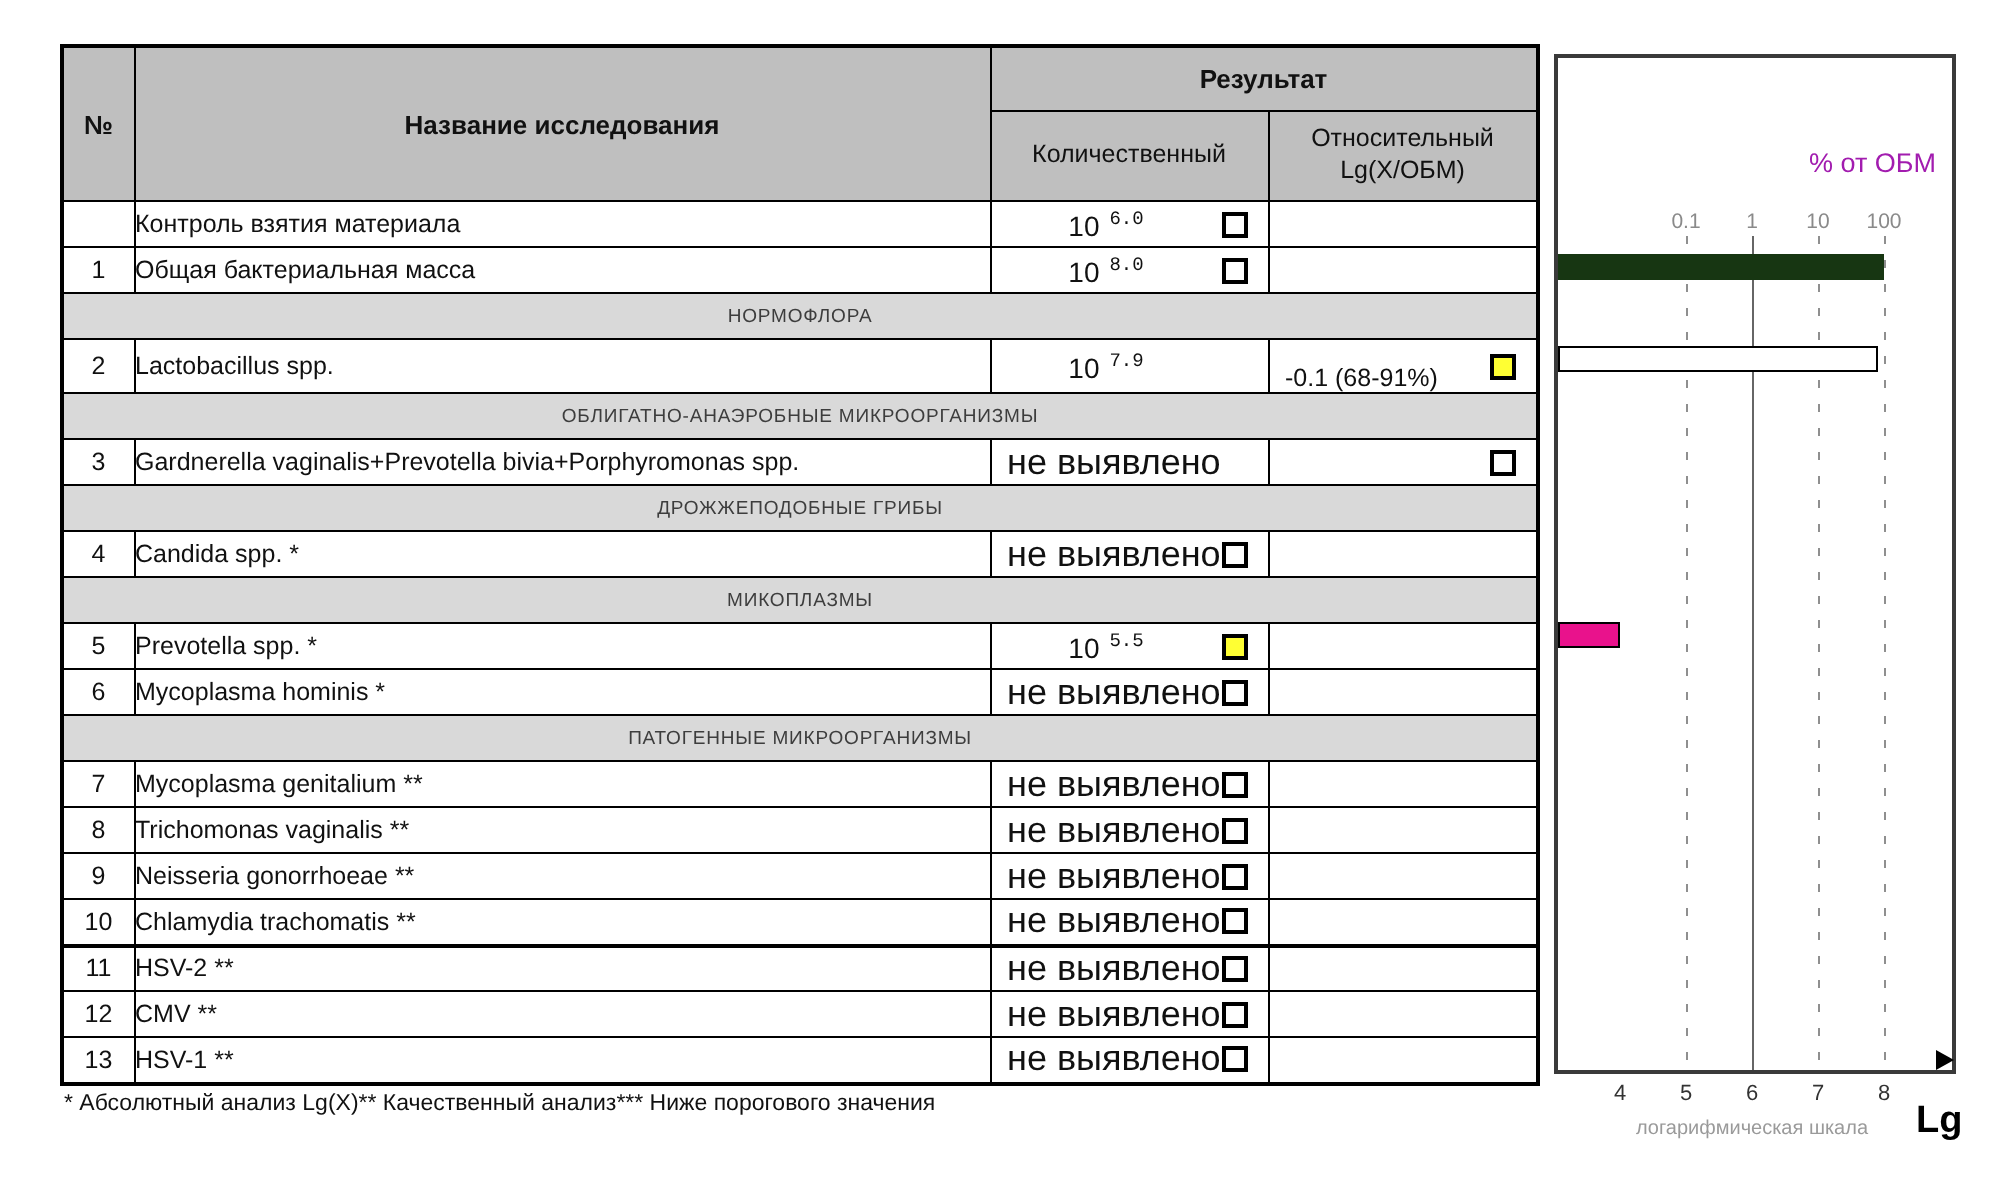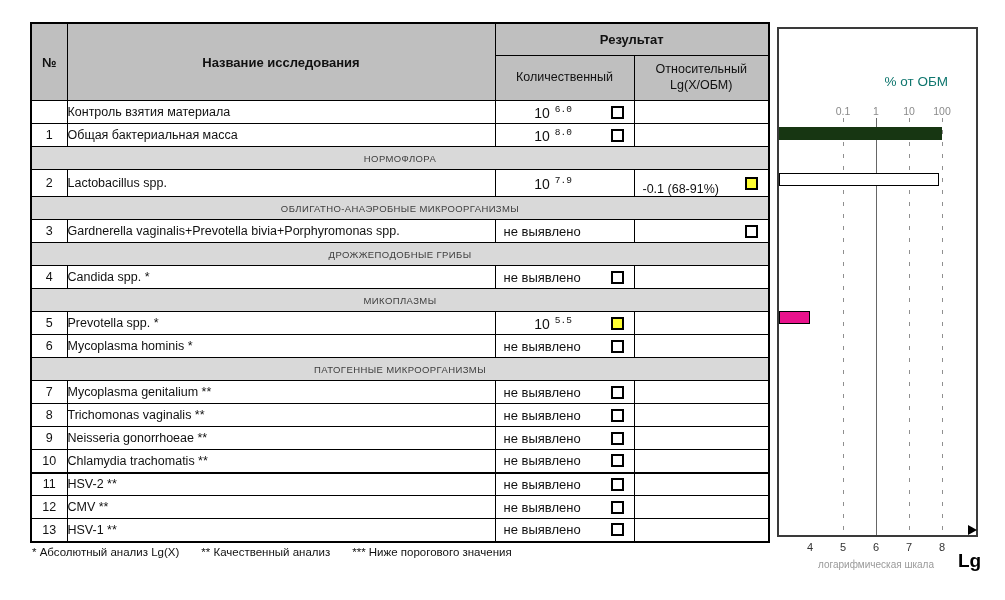--- a/index.html
+++ b/index.html
@@ -25,21 +25,21 @@
   .report-table tbody tr{height:23px;}
   .section-row td{
     background:var(--section-bg,#d9d9d9);text-align:center;
     font-size:9.5px;color:#3d3d3d;letter-spacing:.4px;margin-left:36px;
   }
   .cell-num{text-align:center;font-size:12.5px;}
   .cell-name{padding-left:12px;font-size:12.5px;}
   .flexcell{display:flex;align-items:center;height:100%;}
   .qvalue{flex:1;text-align:center;font-size:14px;}
   .qexp{font-size:9.5px;vertical-align:6px;margin-left:5px;font-family:Liberation Mono, monospace;}
-  .qtext{flex:1;text-align:left;padding-left:8px;font-size:13px;}
+  .qtext{flex:1;text-align:left;padding-left:8px;font-size:18px;}
   .rtext{flex:1;text-align:left;padding-left:8px;font-size:12.5px;margin-top:12px;}
   .checkbox{
     width:13px;height:13px;border:2px solid #000;background:#fff;
     margin-right:10px;flex:none;box-sizing:border-box;
   }
   .checkbox.hidden{visibility:hidden;}
   .thick-bottom td{border-bottom-width:2px;}
   
   .chart{
     position:absolute;left:777px;top:27px;width:201px;height:510px;
@@ -48,38 +48,38 @@
   .chart .plot{position:absolute;left:0;top:0;right:0;bottom:0;overflow:visible;}
   .grid-dash{
     position:absolute;width:1px;top:89px;bottom:0;
     background:repeating-linear-gradient(to bottom,#8f8f8f 0 4px,transparent 4px 12px);
   }
   .grid-solid{position:absolute;width:1px;top:89px;bottom:0;background:#666;}
   .top-tick{
     position:absolute;top:76px;width:34px;margin-left:-17px;text-align:center;
     font-size:10.5px;color:#8a8a8a;
   }
-  .axis-title{position:absolute;top:45px;right:28px;font-size:13.5px;color:#0f766e;}
+  .axis-title{position:absolute;top:45px;right:8px;font-size:13.5px;color:#a21caf;}
   .bar{position:absolute;left:0;height:13px;box-sizing:border-box;}
   .bottom-tick{
     position:absolute;top:512px;width:24px;margin-left:-12px;text-align:center;
     font-size:11px;color:#333;
   }
   .axis-caption{
     position:absolute;top:530px;left:22px;width:150px;text-align:center;
     font-size:10px;color:#9a9a9a;
   }
   .lg-label{position:absolute;top:521px;left:179px;font-weight:bold;font-size:19px;color:#000;}
   .axis-arrow{
     position:absolute;right:-1px;top:496px;width:0;height:0;
     border-left:9px solid #000;border-top:5px solid transparent;border-bottom:5px solid transparent;
   }
   
   .footnote{
-    position:absolute;left:32px;top:546px;display:flex;gap:22px;
+    position:absolute;left:32px;top:546px;display:flex;
     font-size:11.5px;color:#111;
   }
 </style>
 </head>
 <body>
 
 <div>
 
   <table class="report-table">
     <colgroup>

